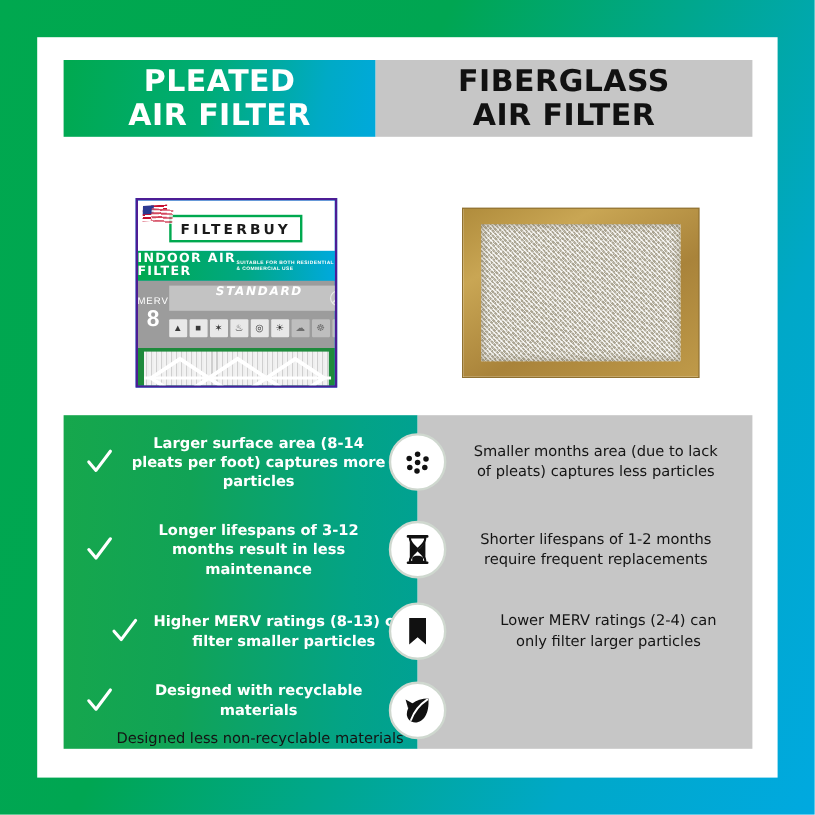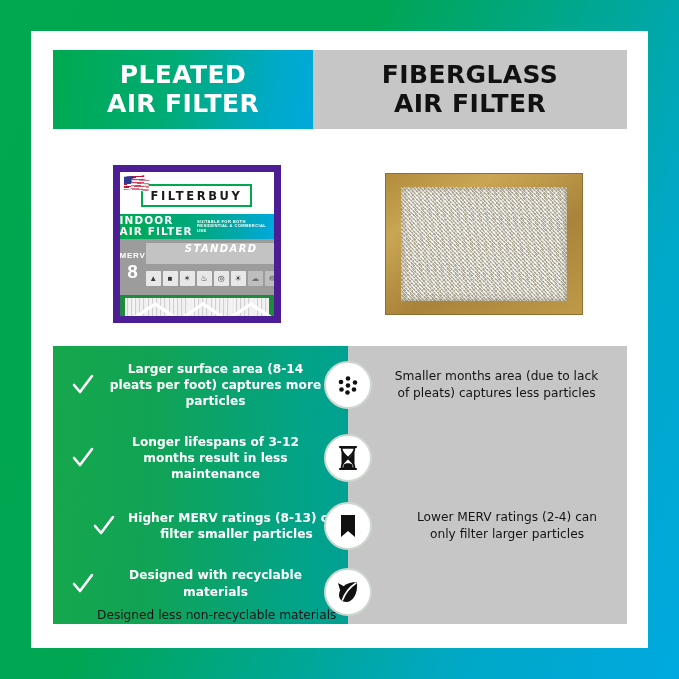--- a/index.html
+++ b/index.html
@@ -27,21 +27,21 @@
     height: 617px;
     background: #ffffff;
   }
 
   
   .header-band {
     position: absolute;
     left: 22px;
     top: 19px;
     width: 574px;
-    height: 79px;
+    height: 64px;
     display: flex;
   }
   .header-left {
     width: 260px;
     height: 100%;
     background: linear-gradient(100deg, #00a94f 0%, #00ac74 45%, #00aac6 82%, #00a9dc 100%);
     display: flex;
     align-items: center;
     justify-content: center;
   }
@@ -80,21 +80,21 @@
     align-items: center;
     justify-content: center;
   }
 
   
   .pleated-filter {
     position: relative;
     width: 168px;
     height: 158px;
     background: #0ea5e9;
-    border: 7px solid #4c1d95;
+    border: 2px solid #4c1d95;
     overflow: hidden;
   }
   .pf-top {
     position: relative;
     height: 42px;
     background: #ffffff;
     display: flex;
     align-items: center;
     justify-content: center;
   }
@@ -167,21 +167,21 @@
   }
   .pf-merv {
     width: 42px;
     color: #fff;
     display: flex;
     flex-direction: column;
     align-items: center;
     justify-content: center;
     line-height: 1;
   }
-  .pf-merv-label { font-size: 8px; font-weight: 700; letter-spacing: .8px; text-align: center; }
+  .pf-merv-label { font-size: 8px; font-weight: 400; letter-spacing: .8px; text-align: center; }
   .pf-merv-value { font-size: 19px; font-weight: 800; margin-top: 2px; }
   .pf-grey-right { flex: 1; padding: 4px 4px 4px 0; }
   .pf-standard {
     background: #c3c3c3;
     height: 21px;
     display: flex;
     align-items: flex-start;
     justify-content: center;
     position: relative;
     font-style: italic;
@@ -472,20 +472,23 @@
 
         <div class="crow" style="top:78px;height:68px;">
           <div class="crow-left">
             <div class="check">
               <svg width="24" height="24" viewBox="0 0 24 24">
                 <path d="M3 12 L9 19 L21 3" fill="none" stroke="#ffffff" stroke-width="2.6" stroke-linecap="round" stroke-linejoin="round"></path>
               </svg>
             </div>
             <div class="crow-text-left">Longer lifespans of 3-12 months result in less maintenance</div>
           </div>
+          <div class="crow-right">
+            <div class="crow-text-right">Shorter lifespans of 1-2 months require frequent replacements</div>
+          </div>
         </div>
         <div class="cicon" style="top:88px;">
           <svg width="28" height="28" viewBox="0 0 28 28">
             <path d="M6 3 H22 M6 25 H22" stroke="#111" stroke-width="2.2" stroke-linecap="round"></path>
             <path d="M7.5 3.8 C7.5 10, 14 12.5, 14 14 C14 15.5, 7.5 18, 7.5 24.2 Z" fill="#111"></path>
             <path d="M20.5 3.8 C20.5 10, 14 12.5, 14 14 C14 15.5, 20.5 18, 20.5 24.2 Z" fill="#111"></path>
             <path d="M7.5 3.8 C7.5 10, 14 12.5, 14 14 C14 15.5, 20.5 10, 20.5 3.8 Z" fill="#ffffff"></path>
             <path d="M7.5 3.8 C7.5 10, 14 12.5, 14 14 C14 15.5, 7.5 18, 7.5 24.2 L20.5 24.2 C20.5 18, 14 15.5, 14 14 C14 12.5, 20.5 10, 20.5 3.8 Z" fill="none" stroke="#111" stroke-width="1.8" stroke-linejoin="round"></path>
             <path d="M9.5 20.8 C11 18.6, 17 18.6, 18.5 20.8 L18.5 24.2 L9.5 24.2 Z" fill="#111"></path>
           </svg>

